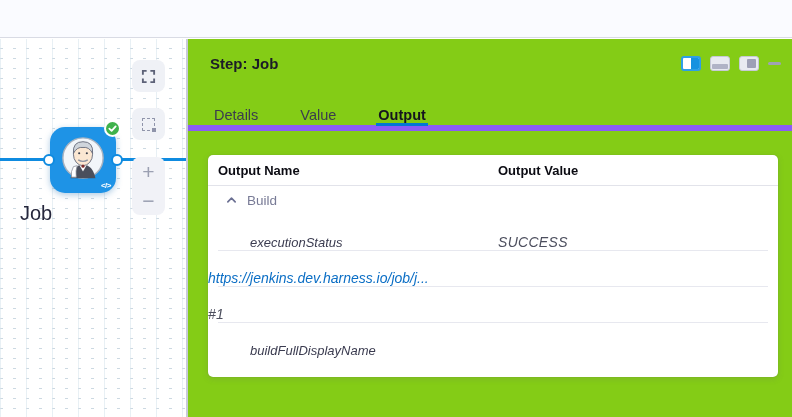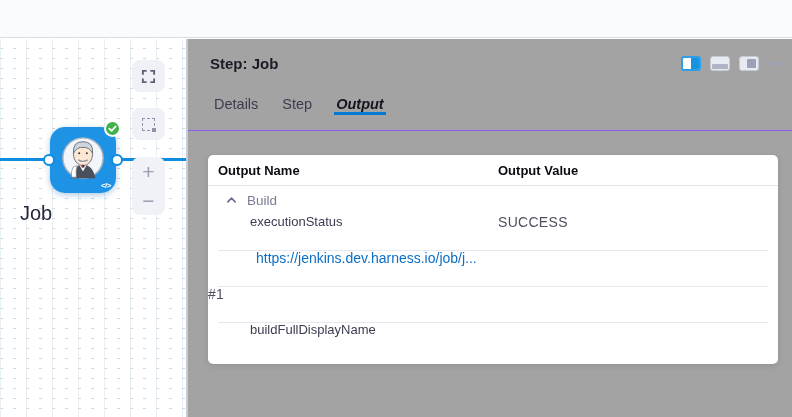--- a/index.html
+++ b/index.html
@@ -55,59 +55,59 @@
   .marquee-box { position:relative; width:13px; height:13px; border:1.5px dashed #8f94aa; border-radius:1px; }
   .marquee-box i { position:absolute; right:-2px; bottom:-2px; width:4px; height:4px; background:#8f94aa; }
   .zoomer {
     position:absolute; left:132px; top:118px; width:33px; height:58px; border-radius:8px;
     background:#f1f2f7; display:flex; flex-direction:column;
   }
   .zoomer .zbtn { flex:1; display:flex; align-items:center; justify-content:center;
                   font-size:21px; color:#9ba0b2; cursor:pointer; line-height:1; }
 
   
-  .panel { position:absolute; left:188px; top:39px; right:0; bottom:0; background:#a3a3a3; }
+  .panel { position:absolute; left:188px; top:39px; right:0; bottom:0; background:#84cc16; }
   .panel-title { position:absolute; left:22px; top:16px; font-size:15px; font-weight:700; color:#1c1c28; }
 
   .panel-actions { position:absolute; right:11px; top:17px; display:flex; align-items:center; gap:9px; }
   .ic { position:relative; width:20px; height:15px; border-radius:3px; cursor:pointer; }
   .ic-split { border:2px solid #2e9fe6; background:#fff; overflow:hidden; }
   .ic-split i { position:absolute; top:0; bottom:0; right:0; width:50%; background:#1792e0; }
   .ic-gray { background:#e8eaf1; border:1px solid #c6c9d6; }
   .ic-bottom i { position:absolute; left:1px; right:1px; bottom:1px; height:5px; background:#b0b3c6; border-radius:1px; }
   .ic-right i { position:absolute; top:2px; bottom:2px; right:2px; width:9px; background:#9da0b6; border-radius:1px; }
   .ic-dash { width:13px; height:3px; border-radius:2px; background:#9fa3b5; }
 
   .tabs {
     position:absolute; left:0; right:0; top:57px; height:35px;
-    border-bottom:1px solid #8b5cf6;
-    display:flex; align-items:flex-start; padding-left:24px; gap:20px;
+    border-bottom:6px solid #8b5cf6;
+    display:flex; align-items:flex-end; padding-left:24px; gap:38px;
   }
   .tab {
     display:flex; align-items:center; padding:0 2px; font-size:14.5px; color:#3b3c4e;
     border-bottom:3px solid transparent; margin-bottom:-1px; cursor:pointer;
   }
-  .tab.active { font-weight:700; color:#14141f; border-bottom-color:#0278d5;font-style:italic; }
+  .tab.active { font-weight:700; color:#14141f; border-bottom-color:#0278d5; }
 
   .card {
     position:absolute; left:20px; top:116px; width:570px;
-    background:#fff; border-radius:5px; padding-bottom:6px;
+    background:#fff; border-radius:5px; padding-bottom:19px;
     box-shadow:0 0 1px rgba(40,41,61,.25), 0 2px 6px rgba(96,97,112,.18);
   }
   .thead { height:31px; border-bottom:1px solid #e2e3ea; display:flex; align-items:center;
            font-size:13px; font-weight:700; color:#0b0b12; }
   .col-name { flex:0 0 290px; padding-left:10px; }
   .group-row { height:28px; display:flex; align-items:center; padding-left:18px; gap:10px;
                color:#787b96; font-size:13.5px; }
   .chev { display:flex; cursor:pointer; }
-  .trow { height:36px; display:flex; align-items:flex-start; position:relative; }
+  .trow { height:36px; display:flex; align-items:flex-end; position:relative;font-style:italic; }
   .trow + .trow::before { content:""; position:absolute; left:10px; right:10px; top:0; height:1px; background:#e7e8ef; }
   .tname { flex:0 0 290px; padding-left:42px; font-size:13px; color:#3b3c50; }
   .tval  { font-size:14px; color:#4d4f5e; letter-spacing:.3px; }
-  .tval.link { font-size:14px; color:#0b6ec5; letter-spacing:0; cursor:pointer;margin-left:48px; }
+  .tval.link { font-size:14px; color:#0b6ec5; letter-spacing:0; cursor:pointer; }
 </style>
 </head>
 <body>
 
 <div class="topstrip"></div>
 
 <div class="canvas">
   <div class="connector"></div>
 
   <div class="node">
@@ -163,21 +163,21 @@
         <i></i>
       </span>
     <span class="ic ic-gray ic-right">
         <i></i>
       </span>
     <span class="ic-dash"></span>
   </div>
 
   <div class="tabs">
     <div class="tab">Details</div>
-    <div class="tab">Step</div>
+    <div class="tab">Value</div>
     <div class="tab active">Output</div>
   </div>
 
   <div class="card">
     <div class="thead">
       <span class="col-name">Output Name</span>
       <span class="col-val">Output Value</span>
     </div>
 
     <div class="group-row">

